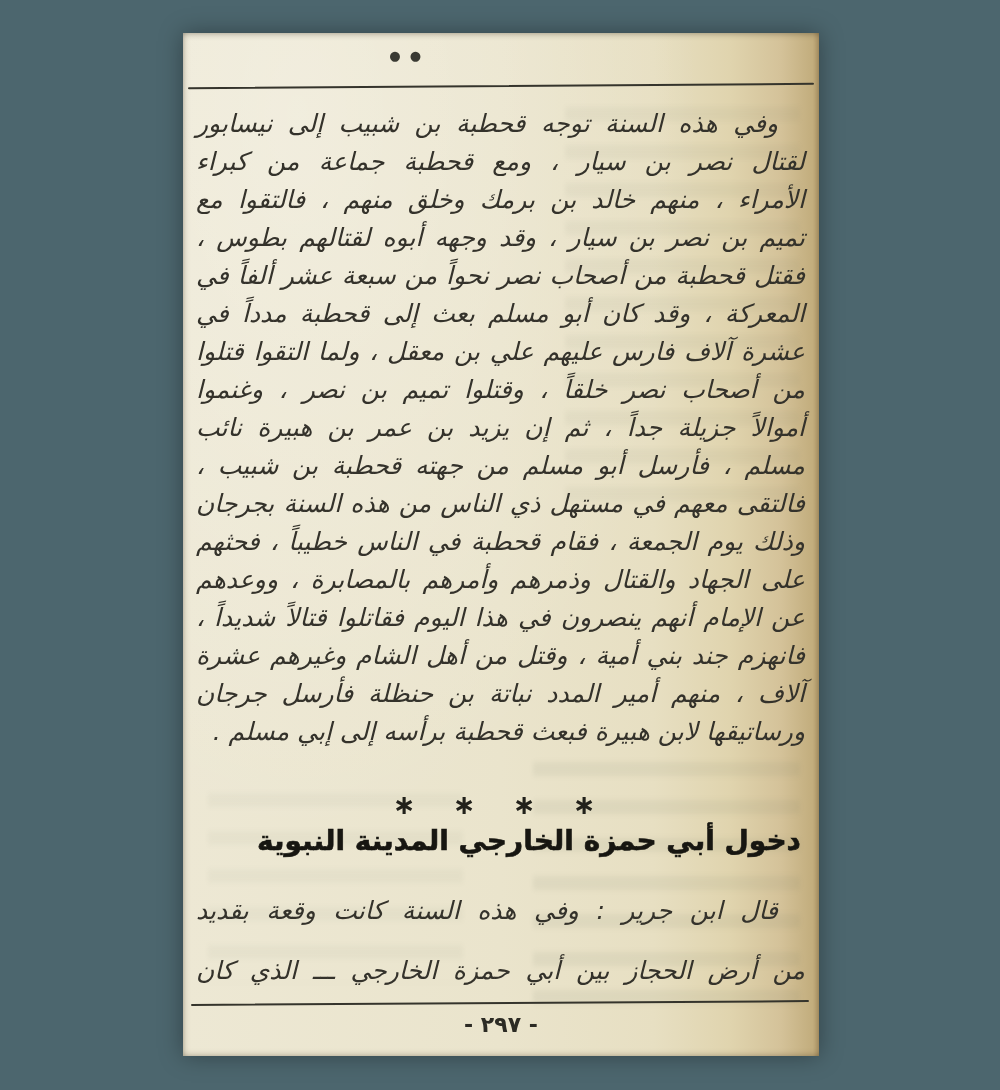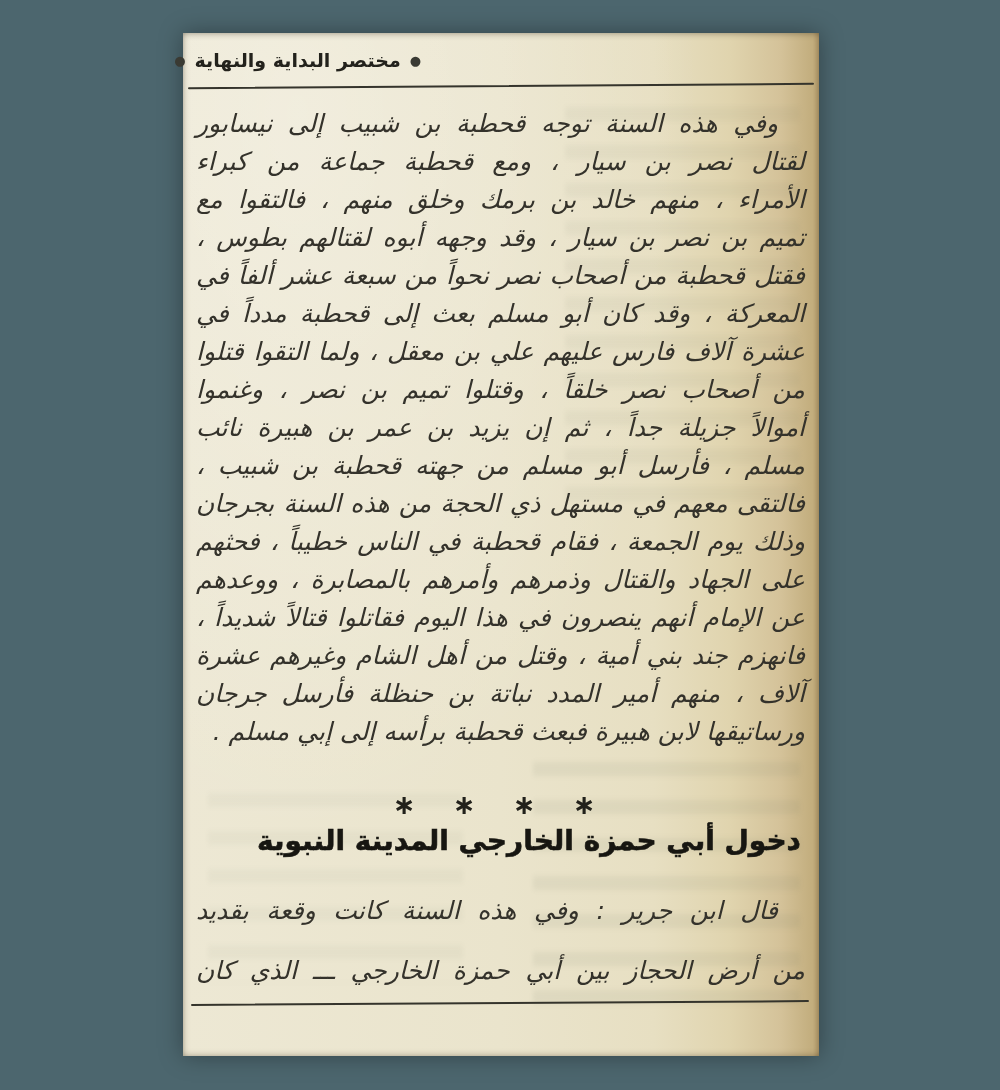--- a/index.html
+++ b/index.html
@@ -174,50 +174,50 @@
 
 <div class="stage">
   <div class="paper">
 
     <div class="ghosting ghost-a"></div>
     <div class="ghosting ghost-b"></div>
     <div class="ghosting ghost-c"></div>
 
     <div class="running-head">
       <span class="bullet">●</span>
-      <span class="title">مختصر البداية والنهاية</span>
       <span class="bullet">●</span>
     </div>
     <div class="head-rule"></div>
 
     <div class="body-block">
       <div class="line indent">وفي هذه السنة توجه قحطبة بن شبيب إلى نيسابور</div>
       <div class="line">لقتال نصر بن سيار ، ومع قحطبة جماعة من كبراء</div>
       <div class="line">الأمراء ، منهم خالد بن برمك وخلق منهم ، فالتقوا مع</div>
       <div class="line">تميم بن نصر بن سيار ، وقد وجهه أبوه لقتالهم بطوس ،</div>
       <div class="line">فقتل قحطبة من أصحاب نصر نحواً من سبعة عشر ألفاً في</div>
       <div class="line">المعركة ، وقد كان أبو مسلم بعث إلى قحطبة مدداً في</div>
       <div class="line">عشرة آلاف فارس عليهم علي بن معقل ، ولما التقوا قتلوا</div>
       <div class="line">من أصحاب نصر خلقاً ، وقتلوا تميم بن نصر ، وغنموا</div>
       <div class="line">أموالاً جزيلة جداً ، ثم إن يزيد بن عمر بن هبيرة نائب</div>
       <div class="line">مسلم ، فأرسل أبو مسلم من جهته قحطبة بن شبيب ،</div>
-      <div class="line">فالتقى معهم في مستهل ذي الحجة من هذه السنة بجرجان</div>
+      <div class="line">فالتقى معهم في مستهل ذي الناس من هذه السنة بجرجان</div>
       <div class="line">وذلك يوم الجمعة ، فقام قحطبة في الناس خطيباً ، فحثهم</div>
       <div class="line">على الجهاد والقتال وذمرهم وأمرهم بالمصابرة ، ووعدهم</div>
       <div class="line">عن الإمام أنهم ينصرون في هذا اليوم فقاتلوا قتالاً شديداً ،</div>
       <div class="line">فانهزم جند بني أمية ، وقتل من أهل الشام وغيرهم عشرة</div>
       <div class="line">آلاف ، منهم أمير المدد نباتة بن حنظلة فأرسل جرجان</div>
       <div class="line para-end">ورساتيقها لابن هبيرة فبعث قحطبة برأسه إلى إبي مسلم .</div>
     </div>
 
     <div class="ornament">∗ ∗ ∗ ∗</div>
 
     <h2 class="section-heading">دخول أبي حمزة الخارجي المدينة النبوية</h2>
 
     <div class="section-block">
       <div class="line indent">قال ابن جرير : وفي هذه السنة كانت وقعة بقديد</div>
       <div class="line">من أرض الحجاز بين أبي حمزة الخارجي ـــ الذي كان</div>
     </div>
 
     <div class="foot-rule"></div>
+    <div class="page-number">- ٢٩٧ -</div>
 
   </div>
 </div>
 
 </body></html>

